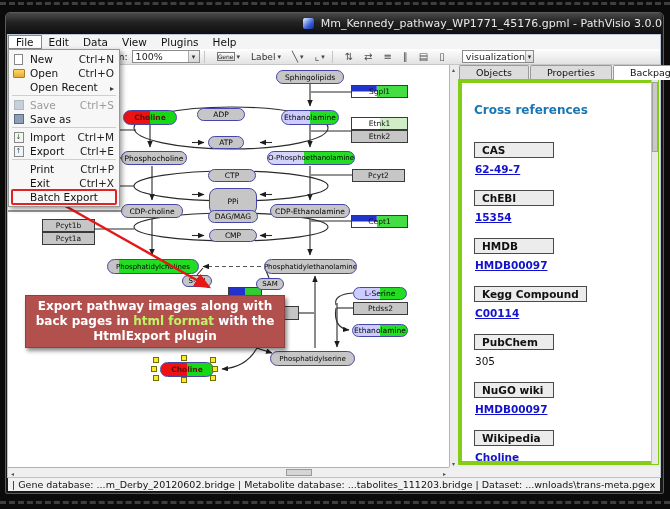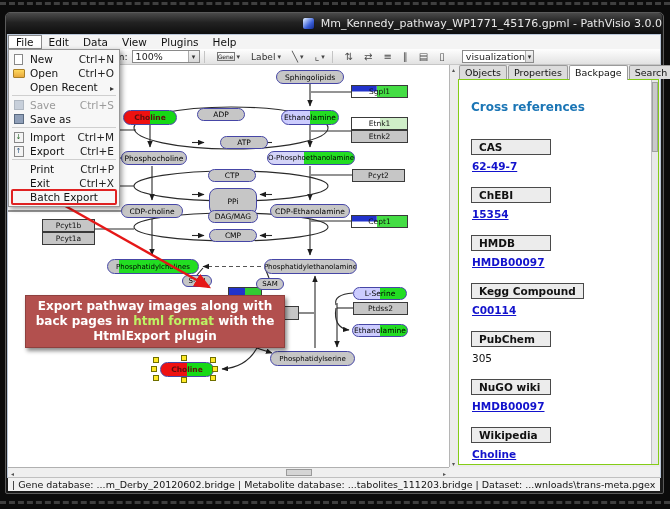--- a/index.html
+++ b/index.html
@@ -70,23 +70,23 @@
   
   #vscroll{left:449px;top:65px;width:8px;height:402px;background:#ececec;border-left:1px solid #b5b5b5;z-index:6;}
   .scr-arrow{position:absolute;left:0;width:7px;height:8px;font-size:6px;color:#555;display:flex;align-items:center;justify-content:center;}
   #hscroll{left:8px;top:467px;width:441px;height:10px;background:#efefef;border-top:1px solid #b0b0b0;z-index:6;}
   #hthumb{position:absolute;left:278px;top:1px;width:26px;height:7px;background:#d5d5d5;border:1px solid #9a9a9a;}
   .harrow{position:absolute;top:1px;width:9px;height:8px;font-size:6px;color:#555;display:flex;align-items:center;justify-content:center;}
 
   
   #panelbg{left:457px;top:65px;width:203px;height:402px;background:#ebebeb;z-index:2;}
   #tabs{left:459px;top:65px;height:14px;display:flex;font-size:9.5px;z-index:6;}
-  .tab{padding:1px 5px 0;background:#dcdcdc;border:1px solid #9a9a9a;border-bottom:none;margin-right:1px;border-radius:2px 2px 0 0;color:#111;}
+  .tab{padding:1px 16px 0;background:#dcdcdc;border:1px solid #9a9a9a;border-bottom:none;margin-right:1px;border-radius:2px 2px 0 0;color:#111;}
   .tab.active{background:#fff;height:15px;}
-  #panel-content{left:458px;top:79px;width:201px;height:386px;background:#fff;border:1px solid #84cc16;z-index:5;padding:20px 14px 16px 12px;overflow:hidden;}
+  #panel-content{left:458px;top:79px;width:201px;height:386px;background:#fff;border:4px solid #84cc16;z-index:5;padding:20px 14px 16px 12px;overflow:hidden;}
   #panel-content .heading{color:#1a75b5;font-weight:bold;font-size:12px;margin-bottom:22px;}
   .secbox{display:inline-block;border:1px solid #4a4a4a;background:#ececec;font-weight:bold;font-size:10.5px;color:#111;padding:1px 7px;min-width:80px;}
   .secval{font-size:10.5px;font-weight:bold;margin:5px 0 12px 1px;color:#111;}
   .link{color:#1212cc;text-decoration:underline;margin-top:27px;}
   #pscroll{position:absolute;left:651px;top:80px;width:7px;height:384px;background:#e8e8e8;border-left:1px solid #c0c0c0;z-index:7;}
   #pthumb{position:absolute;left:0px;top:2px;width:6px;height:70px;background:#c9c9c9;border:1px solid #a0a0a0;}
 
   
   #statusbar{left:8px;top:477px;width:652px;height:14px;background:#f1f1f1;border-top:1px solid #c0c0c0;display:flex;align-items:center;padding-left:4px;font-size:9.5px;color:#141414;z-index:4;white-space:nowrap;overflow:hidden;}
 </style>
@@ -203,21 +203,21 @@
     <path d="M258,346 C250,362 238,368 222,369" marker-end="url(#arr)"></path>
     <path d="M252,346 C259,349 266,351 272,353" marker-end="url(#arr)"></path>
   </g>
 </svg>
 
 <div class="pill" style="left:276px;top:70px;width:68px;height:14px">Sphingolipids</div>
 <div class="gbox" style="left:351px;top:85px;width:57px;height:13px;background-image:linear-gradient(#2233cc,#2233cc),linear-gradient(90deg,#ffffff 45%,#44dd44 45%);background-size:45% 50%,100% 100%;background-repeat:no-repeat">Sgpl1</div>
 <div class="pill maroon" style="left:123px;top:110px;width:54px;height:15px;background:linear-gradient(90deg,#ee1111 50%,#16d916 50%)">Choline</div>
 <div class="pill" style="left:281px;top:110px;width:58px;height:15px;background:linear-gradient(90deg,#ccccfe 50%,#22dd22 50%)">Ethanolamine</div>
 <div class="pill" style="left:197px;top:108px;width:48px;height:13px">ADP</div>
-<div class="pill" style="left:220px;top:136px;width:48px;height:13px">ATP</div>
+<div class="pill" style="left:208px;top:136px;width:36px;height:13px">ATP</div>
 <div class="gbox" style="left:351px;top:117px;width:57px;height:13px;background:linear-gradient(90deg,#ffffff 50%,#cfeec8 50%)">Etnk1</div>
 <div class="gbox" style="left:351px;top:130px;width:57px;height:13px">Etnk2</div>
 <div class="pill" style="left:121px;top:151px;width:66px;height:14px">Phosphocholine</div>
 <div class="pill long" style="left:267px;top:151px;width:88px;height:14px;background:linear-gradient(90deg,#d4d4f8 42%,#22dd22 42%)">O-Phosphoethanolamine</div>
 <div class="pill" style="left:208px;top:169px;width:48px;height:13px">CTP</div>
 <div class="gbox" style="left:352px;top:169px;width:53px;height:13px">Pcyt2</div>
 <div class="pill" style="left:209px;top:188px;width:48px;height:27px">PPi</div>
 <div class="pill" style="left:121px;top:204px;width:62px;height:14px">CDP-choline</div>
 <div class="pill" style="left:208px;top:210px;width:50px;height:13px">DAG/MAG</div>
 <div class="pill" style="left:270px;top:204px;width:80px;height:14px">CDP-Ethanolamine</div>

